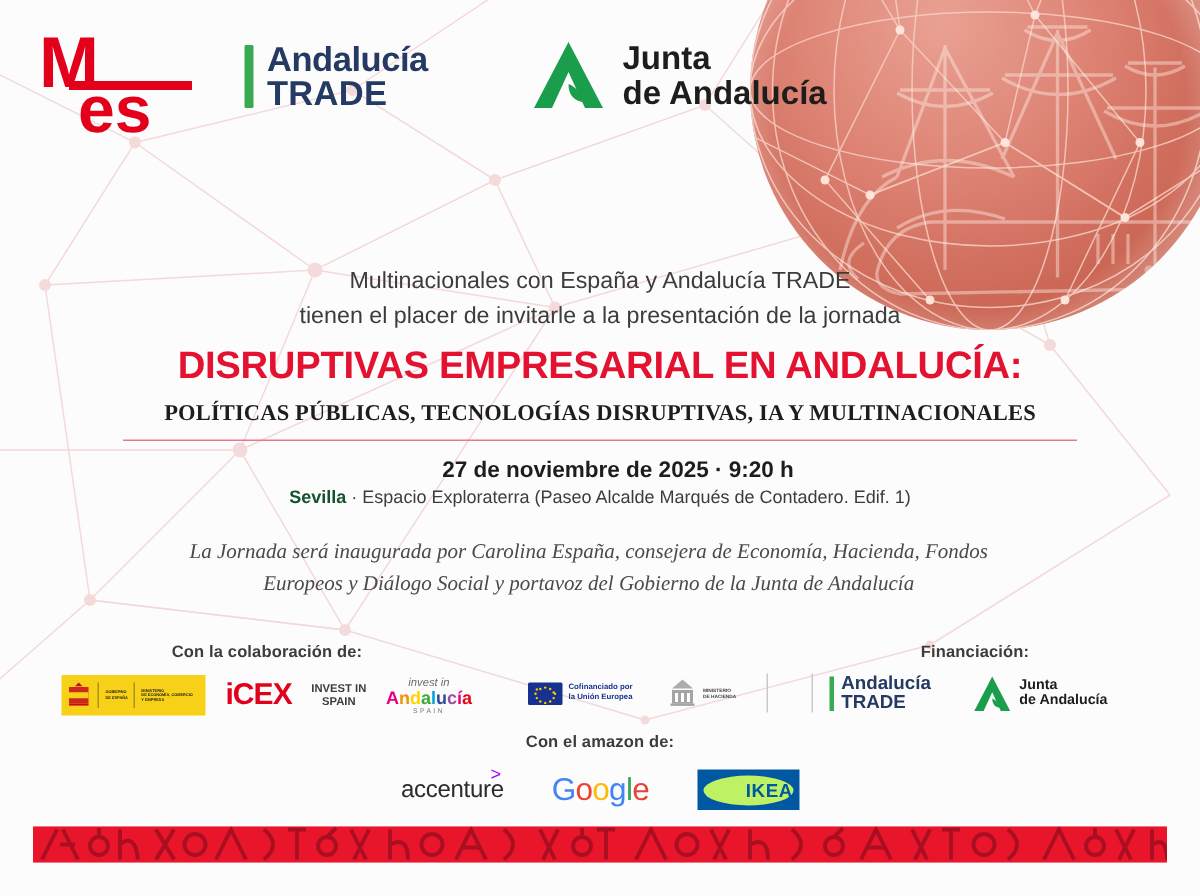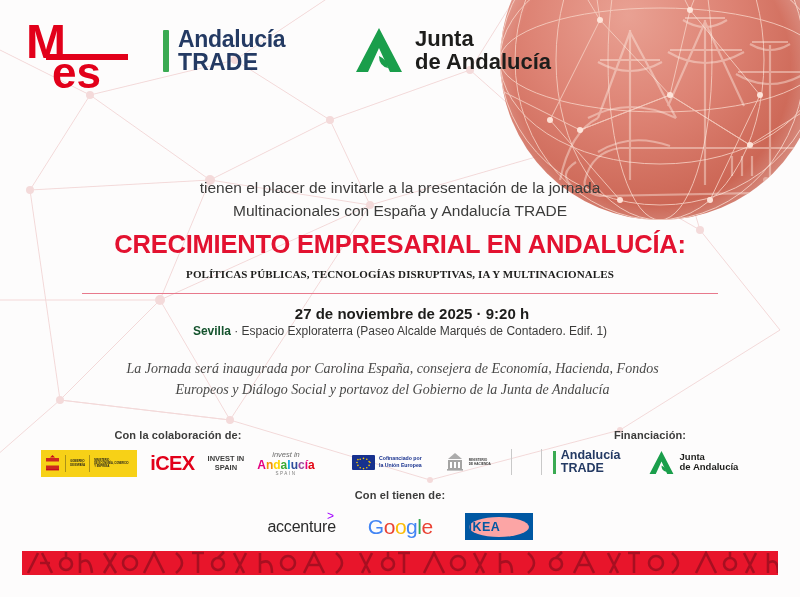--- a/index.html
+++ b/index.html
@@ -44,21 +44,21 @@
     position:absolute;top:176px;left:0;right:0;
     color:#3c3c3b;font-size:15.5px;line-height:1.5;
   }
   .intro span{display:block;}
   .title-main{
     position:absolute;top:230px;left:0;right:0;
     color:#e31230;font-size:25.5px;font-weight:bold;letter-spacing:-.2px;
   }
   .title-sub{
     position:absolute;top:268px;left:0;right:0;
-    color:#1d1d1b;font-size:11px;font-weight:bold;letter-spacing:.1px;
+    color:#1d1d1b;font-size:15px;font-weight:bold;letter-spacing:.1px;
     font-family:"Liberation Serif", serif;
   }
   .rule{
     position:absolute;top:293px;left:82px;width:636px;height:1px;
     background:#e8798c;
   }
   .date-line{
     position:absolute;top:305px;left:0;right:0;
     color:#1d1d1b;font-size:15px;font-weight:bold;padding-left:24px;
   }
@@ -119,22 +119,22 @@
   .amazon{font-size:21px;font-weight:bold;color:#221f1f;letter-spacing:-1px;position:relative;line-height:1;}
   .google{font-size:21px;letter-spacing:-.5px;font-weight:500;}
   .google .b1{color:#4285f4;}.google .r1{color:#ea4335;}
   .google .y1{color:#fbbc05;}.google .b2{color:#4285f4;}
   .google .g1{color:#34a853;}.google .r2{color:#ea4335;}
   .ikea{
     background:#0058a3;width:68px;height:27px;display:flex;align-items:center;
     justify-content:center;
   }
   .ikea-oval{
-    background:#fca5a5;width:60px;height:20px;border-radius:50%;
-    display:flex;align-items:center;justify-content:flex-start;
+    background:#bef264;width:60px;height:20px;border-radius:50%;
+    display:flex;align-items:center;justify-content:flex-end;
   }
   .ikea-txt{font-size:12.5px;font-weight:bold;color:#0058a3;letter-spacing:.4px;}
   
   .footer-band{
     position:absolute;left:22px;right:22px;bottom:22px;height:24px;
     background:#e8152b;overflow:hidden;z-index:7;
   }
 </style>
 </head>
 <body>
@@ -284,25 +284,25 @@
       <div class="junta-txt">
         <span class="l1">Junta</span>
         <span class="l2">de Andalucía</span>
       </div>
     </div>
   </div>
 
   <div class="content">
 
     <div class="intro">
+      <span>Multinacionales con España y Andalucía TRADE</span>
       <span>tienen el placer de invitarle a la presentación de la jornada</span>
-      <span>Multinacionales con España y Andalucía TRADE</span>
-    </div>
-
-    <div class="title-main">CRECIMIENTO EMPRESARIAL EN ANDALUCÍA:</div>
+    </div>
+
+    <div class="title-main">DISRUPTIVAS EMPRESARIAL EN ANDALUCÍA:</div>
     <div class="title-sub">POLÍTICAS PÚBLICAS, TECNOLOGÍAS DISRUPTIVAS, IA Y MULTINACIONALES</div>
 
     <div class="rule"></div>
 
     <div class="date-line">27 de noviembre de 2025 · 9:20 h</div>
 
     <div class="venue-line">
       <b>Sevilla</b><span> · Espacio Exploraterra (Paseo Alcalde Marqués de Contadero. Edif. 1)</span>
     </div>
 
@@ -411,21 +411,21 @@
         </svg>
         <div class="t">
           <span class="l1">Junta</span>
           <span class="l2">de Andalucía</span>
         </div>
       </div>
     </div>
   </div>
 
   <div class="support">
-    <div class="band-label">Con el tienen de:</div>
+    <div class="band-label">Con el amazon de:</div>
     <div class="support-row">
 
       <div class="accenture">
         <span class="arrow">&gt;</span>
         <span>accenture</span>
       </div>
 
 
       <div class="google">
         <span class="b1">G</span><span class="r1">o</span><span class="y1">o</span><span class="b2">g</span><span class="g1">l</span><span class="r2">e</span>

